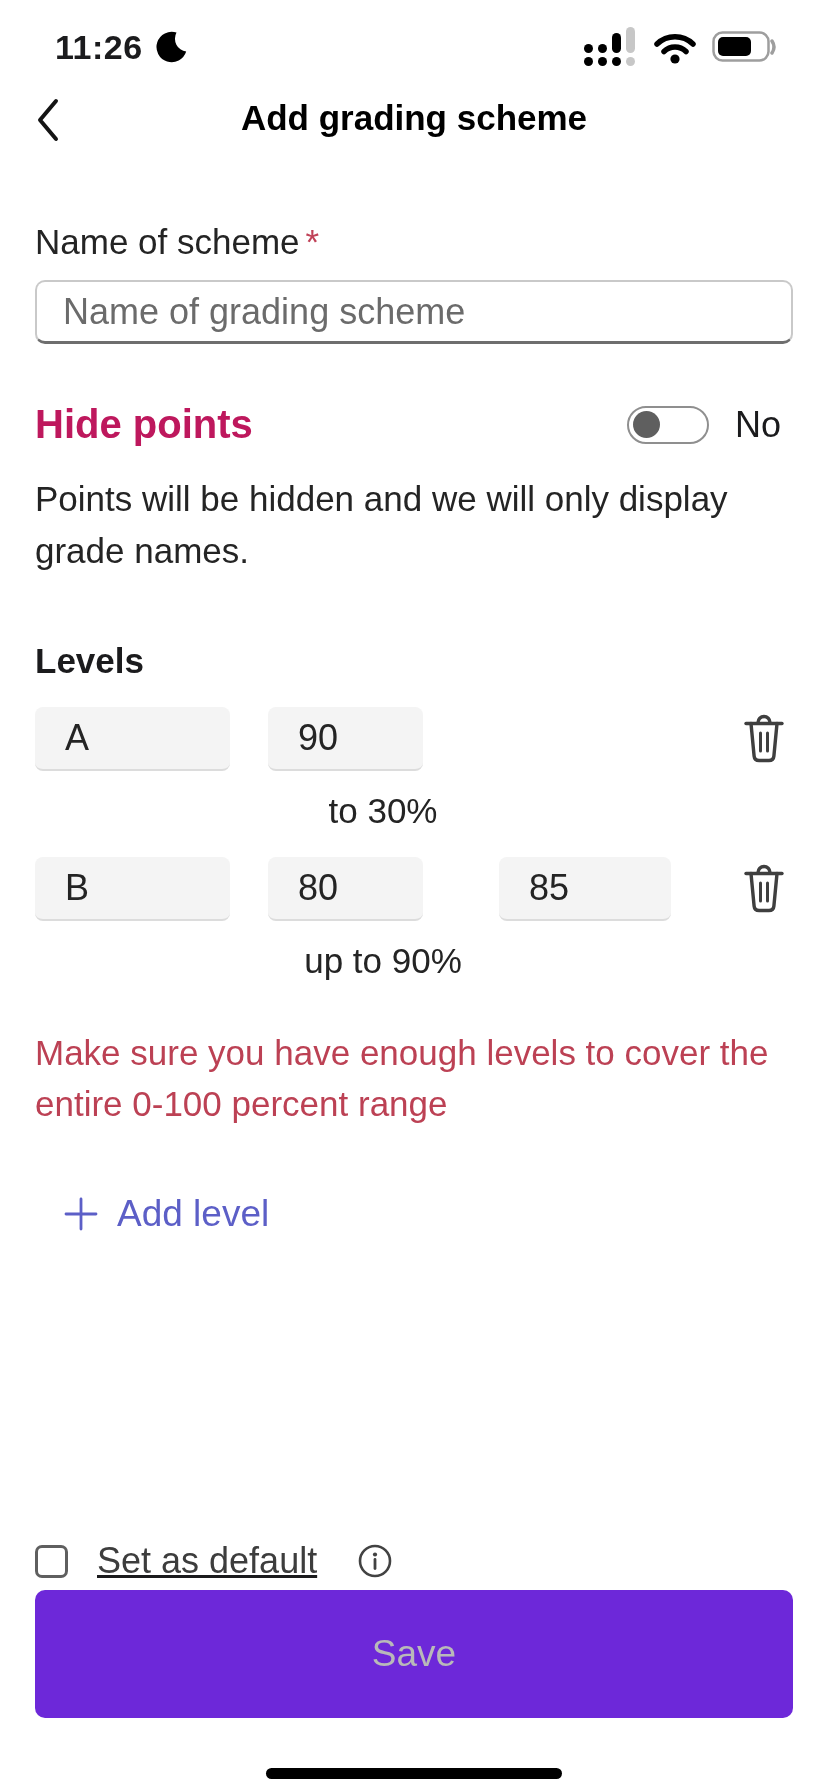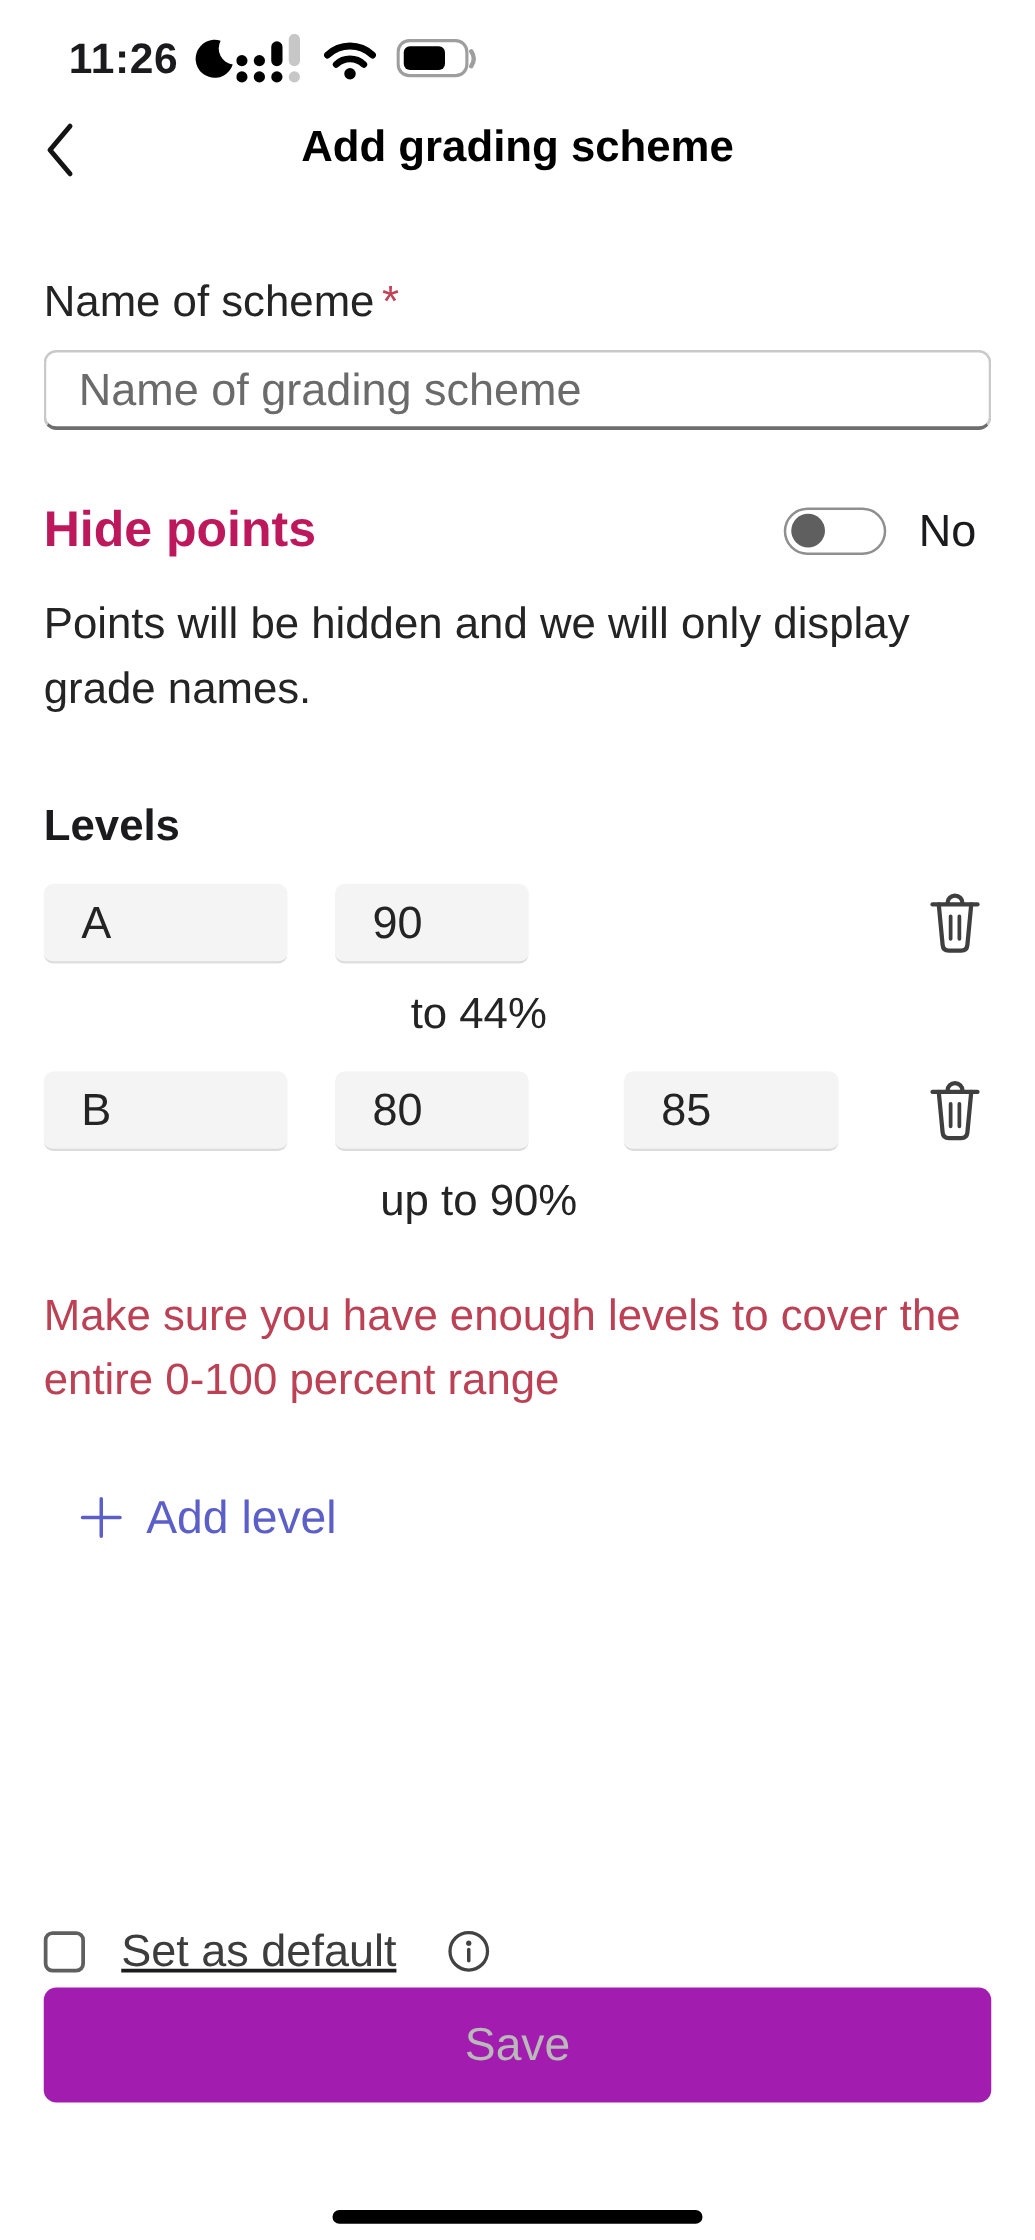--- a/index.html
+++ b/index.html
@@ -4,21 +4,21 @@
 <style>
   * { margin:0; padding:0; box-sizing:border-box; }
   html,body { background:#e9e9e9; }
   body { font-family:"Liberation Sans", sans-serif; }
   .phone {
     position:relative; width:828px; height:1792px; margin:0 auto;
     background:#ffffff; overflow:hidden; color:#1b1b1d;
   }
   
   .status-bar {
-    display:flex; align-items:center; justify-content:flex-start;
+    display:flex; align-items:center; justify-content:space-between;
     padding:16px 52px 0 55px; height:78px;
   }
   .sb-left { display:flex; align-items:center; gap:10px; }
   .sb-time { font-size:34px; font-weight:700; letter-spacing:.5px; }
   .sb-right { display:flex; align-items:center; gap:14px; }
   
   .nav-bar { position:relative; height:86px; }
   .back-btn { position:absolute; left:34px; top:18px; width:40px; height:48px; display:flex; align-items:center; }
   .nav-title {
     position:absolute; left:0; right:0; top:20px; text-align:center;
@@ -71,22 +71,22 @@
   .warning { margin-top:46px; font-size:35px; line-height:51px; color:#bc4154; max-width:760px; }
   .add-level { margin-top:64px; margin-left:28px; display:flex; align-items:center; gap:18px; background:none; border:none; padding:0; cursor:pointer; }
   .add-level-label { font-size:37px; color:#5c5fc7; }
   
   .bottom { position:absolute; left:35px; right:35px; top:1536px; }
   .default-row { display:flex; align-items:center; height:50px;text-decoration:underline; }
   .checkbox { width:33px; height:33px; border:3px solid #5f5f5f; border-radius:7px; background:#fff; flex:none; }
   .default-label { margin-left:29px; font-size:36px; color:#3d3d3d; }
   .info-btn { margin-left:40px; width:36px; height:36px; background:none; border:none; padding:0; display:flex; }
   .save-btn {
-    margin-top:4px; width:100%; height:92px; border:none; border-radius:10px;
-    background:#a21caf; color:#b9b9b9; font-size:37px;
+    margin-top:4px; width:100%; height:128px; border:none; border-radius:10px;
+    background:#6d28d9; color:#b9b9b9; font-size:37px;
     font-family:"Liberation Sans", sans-serif;
   }
   .home-indicator {
     position:absolute; left:50%; transform:translateX(-50%);
     bottom:13px; width:296px; height:11px; border-radius:6px; background:#000;
   }
   svg { display:block; }
 </style>
 </head>
 <body>
@@ -171,21 +171,21 @@
         <span>
           <svg width="46" height="52" viewBox="0 0 46 52">
             <path d="M17 9.5 a6 6 0 0 1 12 0" fill="none" stroke="#3f3f3f" stroke-width="3.4" stroke-linecap="round"></path>
             <path d="M5 10.5 H41" fill="none" stroke="#3f3f3f" stroke-width="3.4" stroke-linecap="round"></path>
             <path d="M10 10.5 l3.1 32.5 q0.4 4.5 5 4.5 h9.8 q4.6 0 5-4.5 L36 10.5" fill="none" stroke="#3f3f3f" stroke-width="3.4" stroke-linecap="round" stroke-linejoin="round"></path>
             <path d="M19.5 20 V38 M26.5 20 V38" fill="none" stroke="#3f3f3f" stroke-width="3" stroke-linecap="round"></path>
           </svg>
         </span>
       </button>
     </div>
-    <div class="range-note">to 44%</div>
+    <div class="range-note">to 30%</div>
 
     
     <div class="level-row">
       <input class="cell-input cell-grade" type="text" value="B" style="">
       <input class="cell-input cell-percent" type="text" value="80" style="">
       <input class="cell-input cell-default" type="text" value="85" style="">
       <button class="trash-btn">
         <span>
           <svg width="46" height="52" viewBox="0 0 46 52">
             <path d="M17 9.5 a6 6 0 0 1 12 0" fill="none" stroke="#3f3f3f" stroke-width="3.4" stroke-linecap="round"></path>

